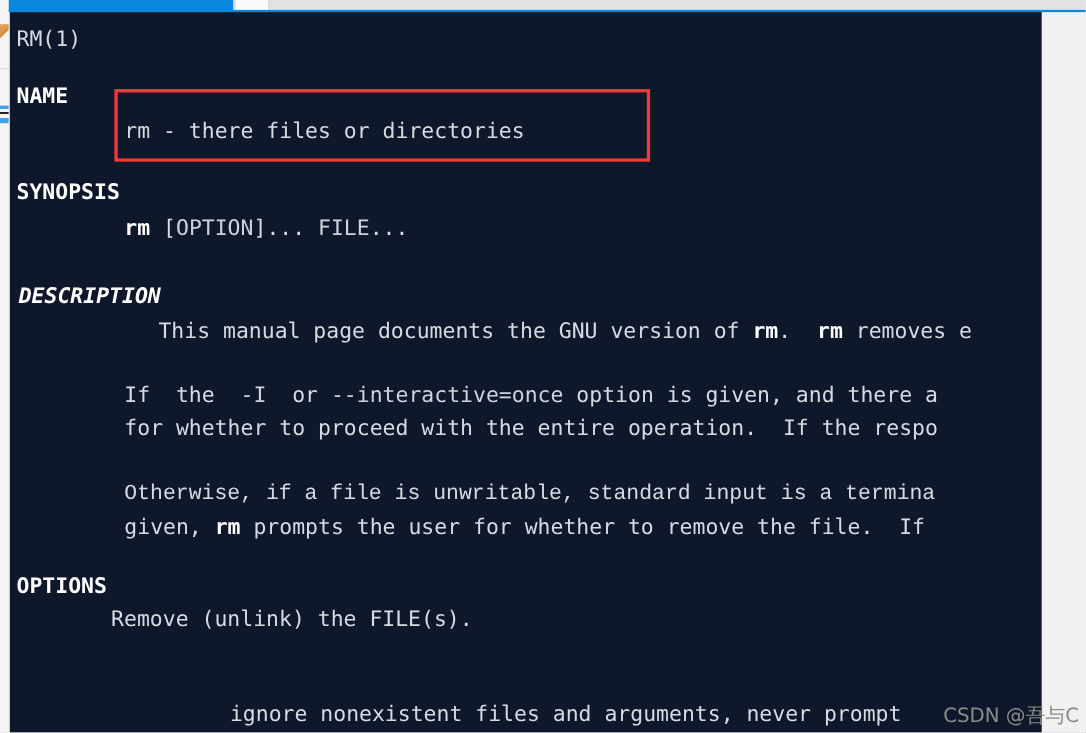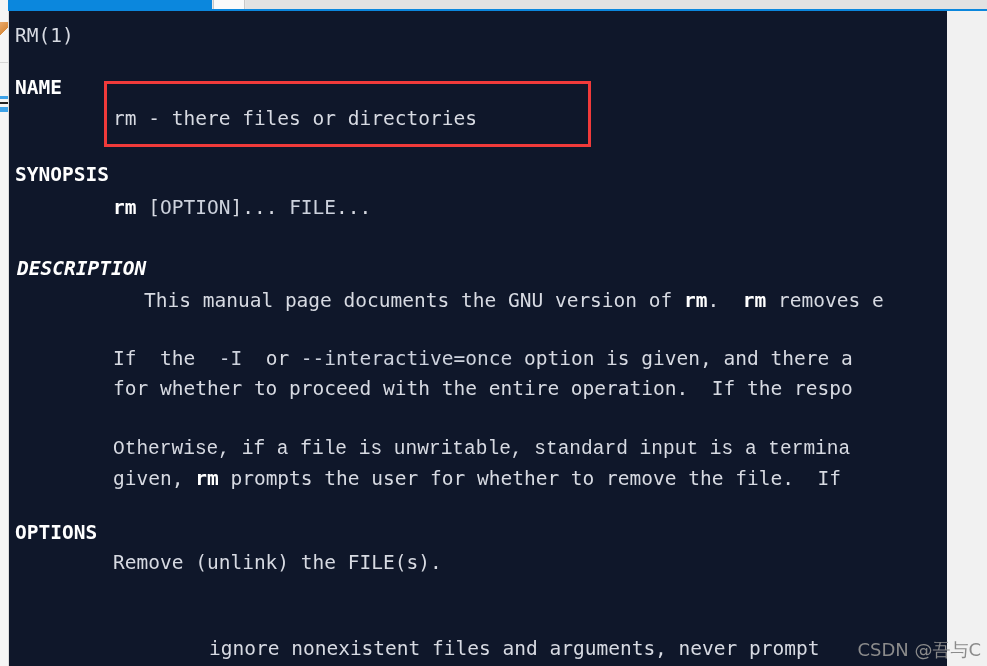--- a/index.html
+++ b/index.html
@@ -183,21 +183,21 @@
     <div class="man-line" style="left:104px; top:275px;margin-left:31px;">This manual page documents the GNU version of <span class="b">rm</span>.  <span class="b">rm</span> removes e</div>
 
     <div class="man-line" style="left:104px; top:333px;">If  the  <span class="u">-I</span>  or <span class="u">--interactive=once</span> option is given, and there a</div>
     <div class="man-line" style="left:104px; top:363px;">for whether to proceed with the entire operation.  If the respo</div>
 
     <div class="man-line" style="left:104px; top:423px;font-family:Liberation Mono, monospace;">Otherwise, if a file is unwritable, standard input is a termina</div>
     <div class="man-line" style="left:104px; top:453px;">given, <span class="b">rm</span> prompts the user for whether to remove the file.  If</div>
 
     
     <div class="man-line heading" style="left:6px; top:507px;">OPTIONS</div>
-    <div class="man-line" style="left:104px; top:537px;">Remove (unlink) the FILE(s).</div>
+    <div class="man-line" style="left:92px; top:537px;">Remove (unlink) the FILE(s).</div>
 
     <div class="man-line" style="left:200px; top:623px;">ignore nonexistent files and arguments, never prompt</div>
 
   </div>
 
   <div class="annot-box"></div>
 
   <div class="watermark">CSDN @吾与C</div>
 
 </div>

